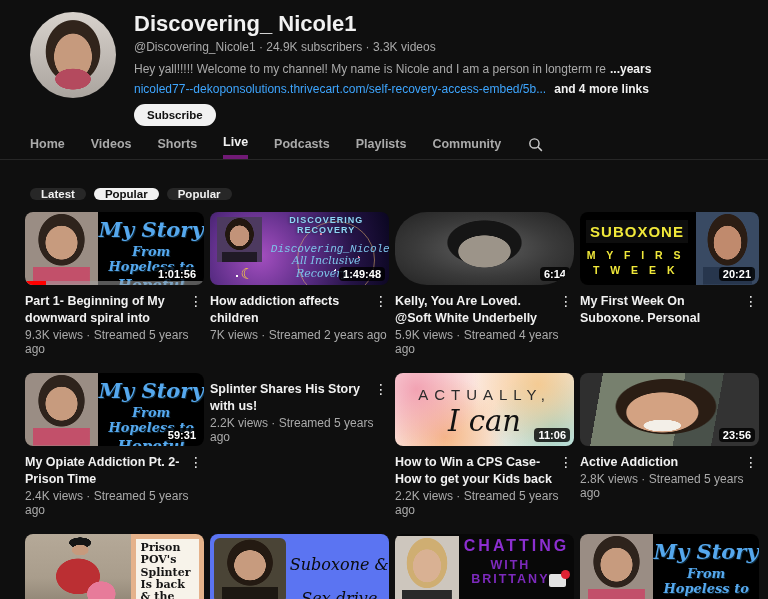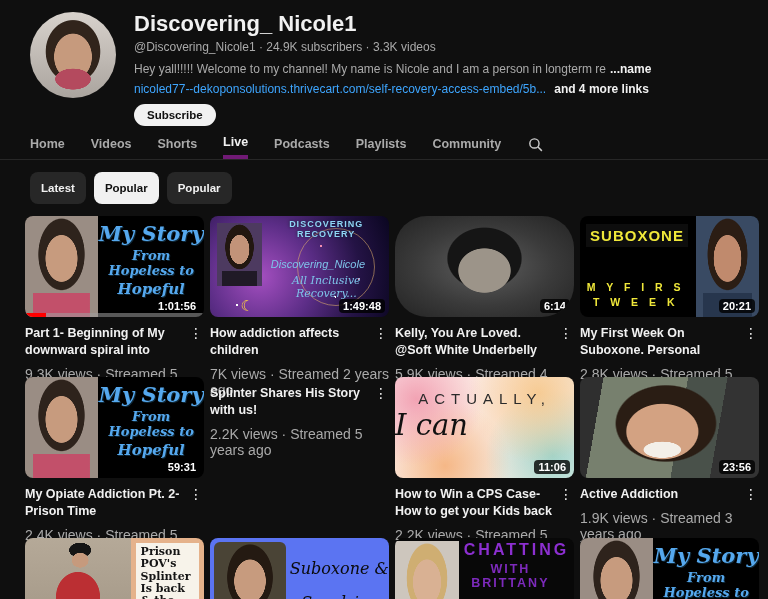--- a/index.html
+++ b/index.html
@@ -29,40 +29,40 @@
   
   .tabs { display:flex; align-items:flex-end; gap:26px; padding:0 0 0 30px;
     border-bottom:1px solid #272727; margin-top:6px; height:28px; }
   .tab { font-size:12.5px; font-weight:bold; color:#aaa; padding-bottom:8px; cursor:pointer; }
   .tab.active { color:#f1f1f1; border-bottom:4px solid #701a75; padding-bottom:6px; }
   .tab-search { padding-bottom:6px; cursor:pointer; display:flex; }
 
   
   .chips { display:flex; gap:8px; padding:12px 0 0 30px; }
   .chip { background:#272727; color:#f1f1f1; font-size:11.5px; font-weight:bold;
-    border-radius:8px; padding:10px 11px; cursor:pointer; }
+    border-radius:8px; padding:0 11px; cursor:pointer;margin-top:16px; }
   .chip.active { background:#f1f1f1; color:#0f0f0f; }
 
   
   .grid { display:grid; grid-template-columns:repeat(4,179px); column-gap:6px;
     row-gap:10px; padding:12px 0 0 25px; grid-auto-rows:151px; }
   .card { width:179px; }
-  .thumb { position:relative; width:179px; height:101px; border-radius:8px;
+  .thumb { position:relative; width:179px; height:73px; border-radius:8px;
     overflow:hidden; background:#000; cursor:pointer; }
   .dur { position:absolute; right:4px; bottom:4px; background:rgba(0,0,0,.8);
     color:#fff; font-size:11px; font-weight:bold; padding:1px 4px; border-radius:4px; z-index:5; }
   .progress { position:absolute; left:0; right:0; bottom:0; height:4px;
     background:rgba(160,160,160,.55); z-index:6; }
   .progress-fill { height:100%; background:#f00; }
   .info { display:flex; margin-top:8px; }
   .vtitle { flex:1; font-size:12.5px; font-weight:bold; line-height:17px; color:#f1f1f1;
     cursor:pointer; max-height:34px; overflow:hidden; }
   .kebab { width:16px; color:#f1f1f1; font-size:14px; text-align:center; cursor:pointer;
     line-height:16px; }
-  .vmeta { font-size:14px; color:#aaa; margin-top:7px; }
+  .vmeta { font-size:12px; color:#aaa; margin-top:1px; }
 
   .portrait { background:
       linear-gradient(var(--shirt,#b3485e),var(--shirt,#b3485e)) 50% 100%/78% 24% no-repeat,
       radial-gradient(ellipse 36% 38% at 50% 42%, var(--skin,#c69a7d) 60%, transparent 62%) no-repeat,
       radial-gradient(ellipse 52% 58% at 50% 38%, var(--hair,#2b2019) 60%, transparent 62%) no-repeat,
       var(--pbg,#8a7f76); }
 
   
   .th-mystory { display:flex; }
   .ms-photo { width:41%; height:100%; --pbg:#9a8d84; --hair:#2e231c; --skin:#c79b7e; --shirt:#c2506a; }
@@ -77,21 +77,21 @@
       radial-gradient(circle 2px at 83% 62%, #f48fb1 50%, transparent 51%),
       radial-gradient(circle 2px at 70% 80%, #fff 50%, transparent 51%),
       radial-gradient(circle at 28% 60%, #a44fc0 0%, #5b2d86 38%, #241345 70%, #0a0620 100%); }
   .gal-ring { position:absolute; right:8%; top:12%; width:78px; height:78px; border-radius:50%;
     border:1px solid rgba(230,180,110,.55); }
   .gal-top { position:absolute; top:3px; left:32%; right:4px; text-align:center; color:#8fd4f5;
     font-size:9px; font-weight:bold; letter-spacing:1px; text-shadow:0 0 3px #123; }
   .gal-photo { position:absolute; left:4%; top:7%; width:25%; height:62%;
     --pbg:#4d3a60; --hair:#221710; --skin:#c29379; --shirt:#201a26; }
   .gal-m1 { position:absolute; top:42%; left:34%; right:4%; text-align:left; color:#7ec4ea;
-    font-family:Liberation Sans, sans-serif; font-style:italic; font-size:11px; }
+    font-family:Liberation Mono, monospace; font-style:italic; font-size:11px; }
   .gal-m2 { position:absolute; top:57%; left:34%; right:4%; text-align:center; color:#7ec4ea;
     font-family:"DejaVu Serif",serif; font-style:italic; font-size:11px; }
   .gal-moon { position:absolute; bottom:2px; left:17%; color:#f6c945; font-size:15px; }
 
   
   .th-bw { background:
       radial-gradient(ellipse 24% 36% at 50% 54%, #9c9489 60%, transparent 62%),
       radial-gradient(ellipse 34% 50% at 50% 42%, #151515 60%, transparent 62%),
       radial-gradient(ellipse at 50% 50%, #5e5e5e 0%, #3a3a3a 55%, #232323 100%); border-radius: 32px; }
 
@@ -121,21 +121,21 @@
       linear-gradient(180deg,#6b5340 0%, #7a6048 52%, #30291f 53%, #241f18 100%); }
 
   
   .th-watercolor { background:
       radial-gradient(circle at 12% 22%, rgba(240,150,170,.85) 0%, transparent 38%),
       radial-gradient(circle at 80% 16%, rgba(246,200,140,.9) 0%, transparent 42%),
       radial-gradient(circle at 88% 78%, rgba(140,205,195,.8) 0%, transparent 38%),
       radial-gradient(circle at 28% 88%, rgba(244,175,120,.85) 0%, transparent 42%),
       linear-gradient(135deg,#fdeef0,#fbe7da 50%,#edf2ec); }
   .wc-l1 { text-align:center; margin-top:13px; letter-spacing:6px; color:#2a2a2a; font-size:15px; }
-  .wc-l2 { font-family:"DejaVu Serif",serif; font-style:italic;
+  .wc-l2 { text-align:center; font-family:"DejaVu Serif",serif; font-style:italic;
     font-size:29px; color:#111; margin-top:1px; }
 
   
   .th-car { background:
       radial-gradient(ellipse 17% 13% at 46% 72%, #f3efe8 60%, transparent 63%),
       radial-gradient(ellipse 33% 45% at 46% 54%, #d3a282 60%, transparent 62%),
       radial-gradient(ellipse 46% 62% at 48% 46%, #2a1d14 60%, transparent 62%),
       linear-gradient(100deg,#2f2f2f 0 12%, #77806e 12% 55%, #49514a 55% 75%, #333 75%); }
 
   
@@ -173,21 +173,21 @@
     border-radius:50%; background:#d23; }
 </style>
 </head>
 <body>
 
 <div class="header">
   <div class="avatar"></div>
   <div>
     <div class="ch-title">Discovering_ Nicole1</div>
     <div class="ch-meta">@Discovering_Nicole1 · 24.9K subscribers · 3.3K videos</div>
-    <div class="ch-desc"><span>Hey yall!!!!! Welcome to my channel! My name is Nicole and I am a person in longterm re</span><span class="more">...name</span></div>
+    <div class="ch-desc"><span>Hey yall!!!!! Welcome to my channel! My name is Nicole and I am a person in longterm re</span><span class="more">...years</span></div>
     <div class="ch-links"><a href="#">nicoled77--dekoponsolutions.thrivecart.com/self-recovery-access-embed/5b...</a><span class="morelinks">and 4 more links</span></div>
     <button class="subscribe">Subscribe</button>
   </div>
 </div>
 
 <div class="tabs">
   <div class="tab">Home</div>
   <div class="tab">Videos</div>
   <div class="tab">Shorts</div>
   <div class="tab active">Live</div>
@@ -262,21 +262,20 @@
     <div class="thumb th-suboxone">
       <div class="portrait sub-photo"></div>
       <div class="sub-strip">SUBOXONE</div>
       <div class="sub-week">M Y   F I R S T W E E K</div>
       <span class="dur">20:21</span>
     </div>
     <div class="info">
       <div class="vtitle">My First Week On Suboxone. Personal Experience</div>
       <div class="kebab">⋮</div>
     </div>
-    <div class="vmeta">2.8K views · Streamed 5 years ago</div>
   </div>
 
   <div class="card">
     <div class="thumb th-mystory">
       <div class="portrait ms-photo"></div>
       <div class="ms-txt">
         <div class="ms-l1">My Story</div>
         <div class="ms-l2">From Hopeless to</div>
         <div class="ms-l3">Hopeful</div>
       </div>
@@ -311,21 +310,21 @@
   </div>
 
   <div class="card">
     <div class="thumb th-car">
       <span class="dur">23:56</span>
     </div>
     <div class="info">
       <div class="vtitle">Active Addiction</div>
       <div class="kebab">⋮</div>
     </div>
-    <div class="vmeta">1.9K views · Streamed 3 years ago</div>
+    <div class="vmeta">2.8K views · Streamed 5 years ago</div>
   </div>
 
   <div class="card">
     <div class="thumb th-guitar">
       <div class="gtr-photo"></div>
       <div class="gtr-panel">
         <div class="gtr-inner">Prison POV's Splinter Is back &amp; the Subs Didn't Work!!!</div>
       </div>
 
     </div>

